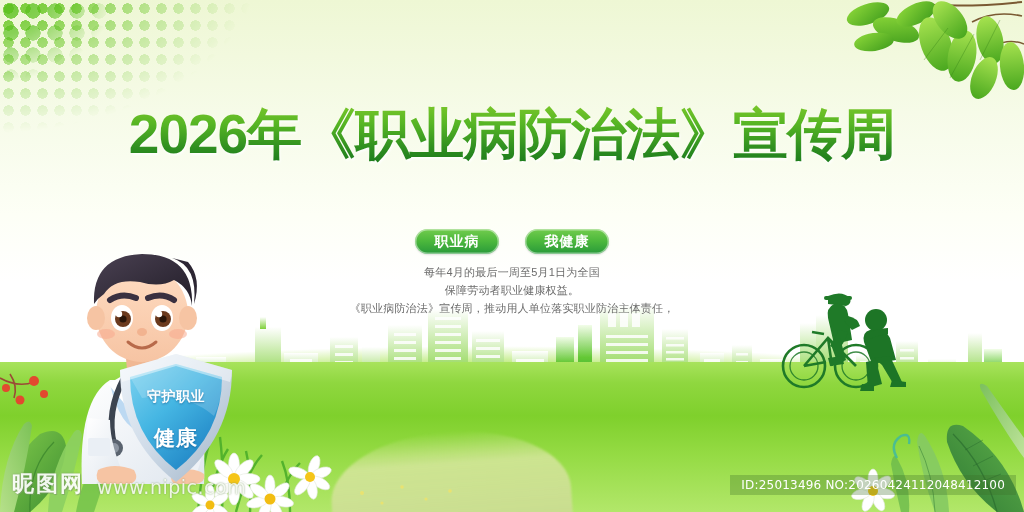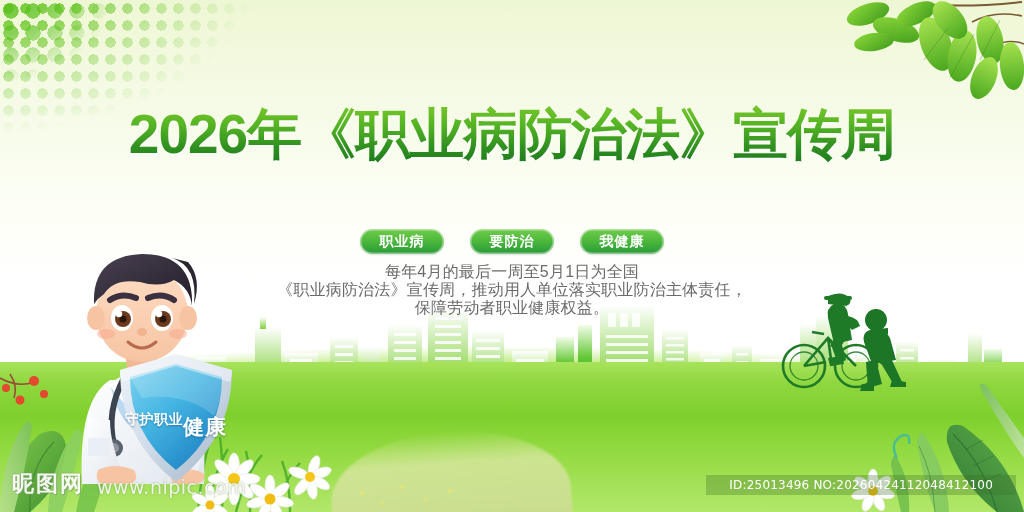--- a/index.html
+++ b/index.html
@@ -112,34 +112,34 @@
     color:#ffffff;
     font-size:14px; font-weight:bold;
     letter-spacing:1px;
     display:flex; align-items:center; justify-content:center;
   }
 
   .body-text {
     position:absolute; top:263px; width:100%;
     text-align:center;
     color:#6b6b6b;
-    font-size:16px;
+    font-size:11px;
     line-height:18px;
     letter-spacing:.2px;
   }
   .body-text div { white-space:nowrap; }
 
   
   .doctor { position:absolute; left:52px; top:232px; width:180px; height:252px; }
 
   
   .shield { position:absolute; left:116px; top:352px; width:120px; height:132px; }
   .shield-txt {
     position:absolute; left:116px; top:352px; width:120px; height:132px;
-    display:flex; flex-direction:row; align-items:center; justify-content:center;
+    display:flex; flex-direction:column; align-items:center; justify-content:center;
     color:#ffffff; font-weight:bold; text-align:center;
     text-shadow:0 1px 2px rgba(0,60,110,.45);
     pointer-events:none;
   }
   .shield-txt .l1 { font-size:14px; letter-spacing:.5px; margin-top:4px; }
   .shield-txt .l2 { font-size:21px; letter-spacing:1px; margin-top:18px; }
 
   
   .watermark {
     position:absolute; left:12px; bottom:13px;
@@ -157,21 +157,21 @@
     text-shadow:0 0 2px rgba(110,140,90,.85);
     padding-bottom:1px;
     text-align:center;
   }
 
   .idtag {
     position:absolute; right:8px; bottom:17px;
     background:rgba(60,110,40,.30);
     color:#ffffff;
     font-size:12px;
-    padding:3px 23px;
+    padding:3px 11px;
     letter-spacing:.2px;
     font-family:"DejaVu Sans", sans-serif;
     white-space:nowrap;
   }
 </style>
 </head>
 <body>
 
 <div id="banner">
 
@@ -613,28 +613,27 @@
   <div class="shield-txt">
     <span class="l1">守护职业</span>
     <span class="l2">健康</span>
   </div>
 
   <div class="textwrap">
     <div class="title-main">2026年《职业病防治法》宣传周</div>
 
     <div class="pills">
       <div class="pill">职业病</div>
-      <div class="pill">要防治</div>
       <div class="pill">我健康</div>
     </div>
 
     <div class="body-text">
       <div>每年4月的最后一周至5月1日为全国</div>
+      <div>保障劳动者职业健康权益。</div>
       <div>《职业病防治法》宣传周，推动用人单位落实职业防治主体责任，</div>
-      <div>保障劳动者职业健康权益。</div>
     </div>
   </div>
 
   <div class="watermark">
     <span class="wm-cn">昵图网</span>
     <span class="wm-url">www.nipic.com</span>
   </div>
 
   <div class="idtag">ID:25013496 NO:20260424112048412100</div>
 

